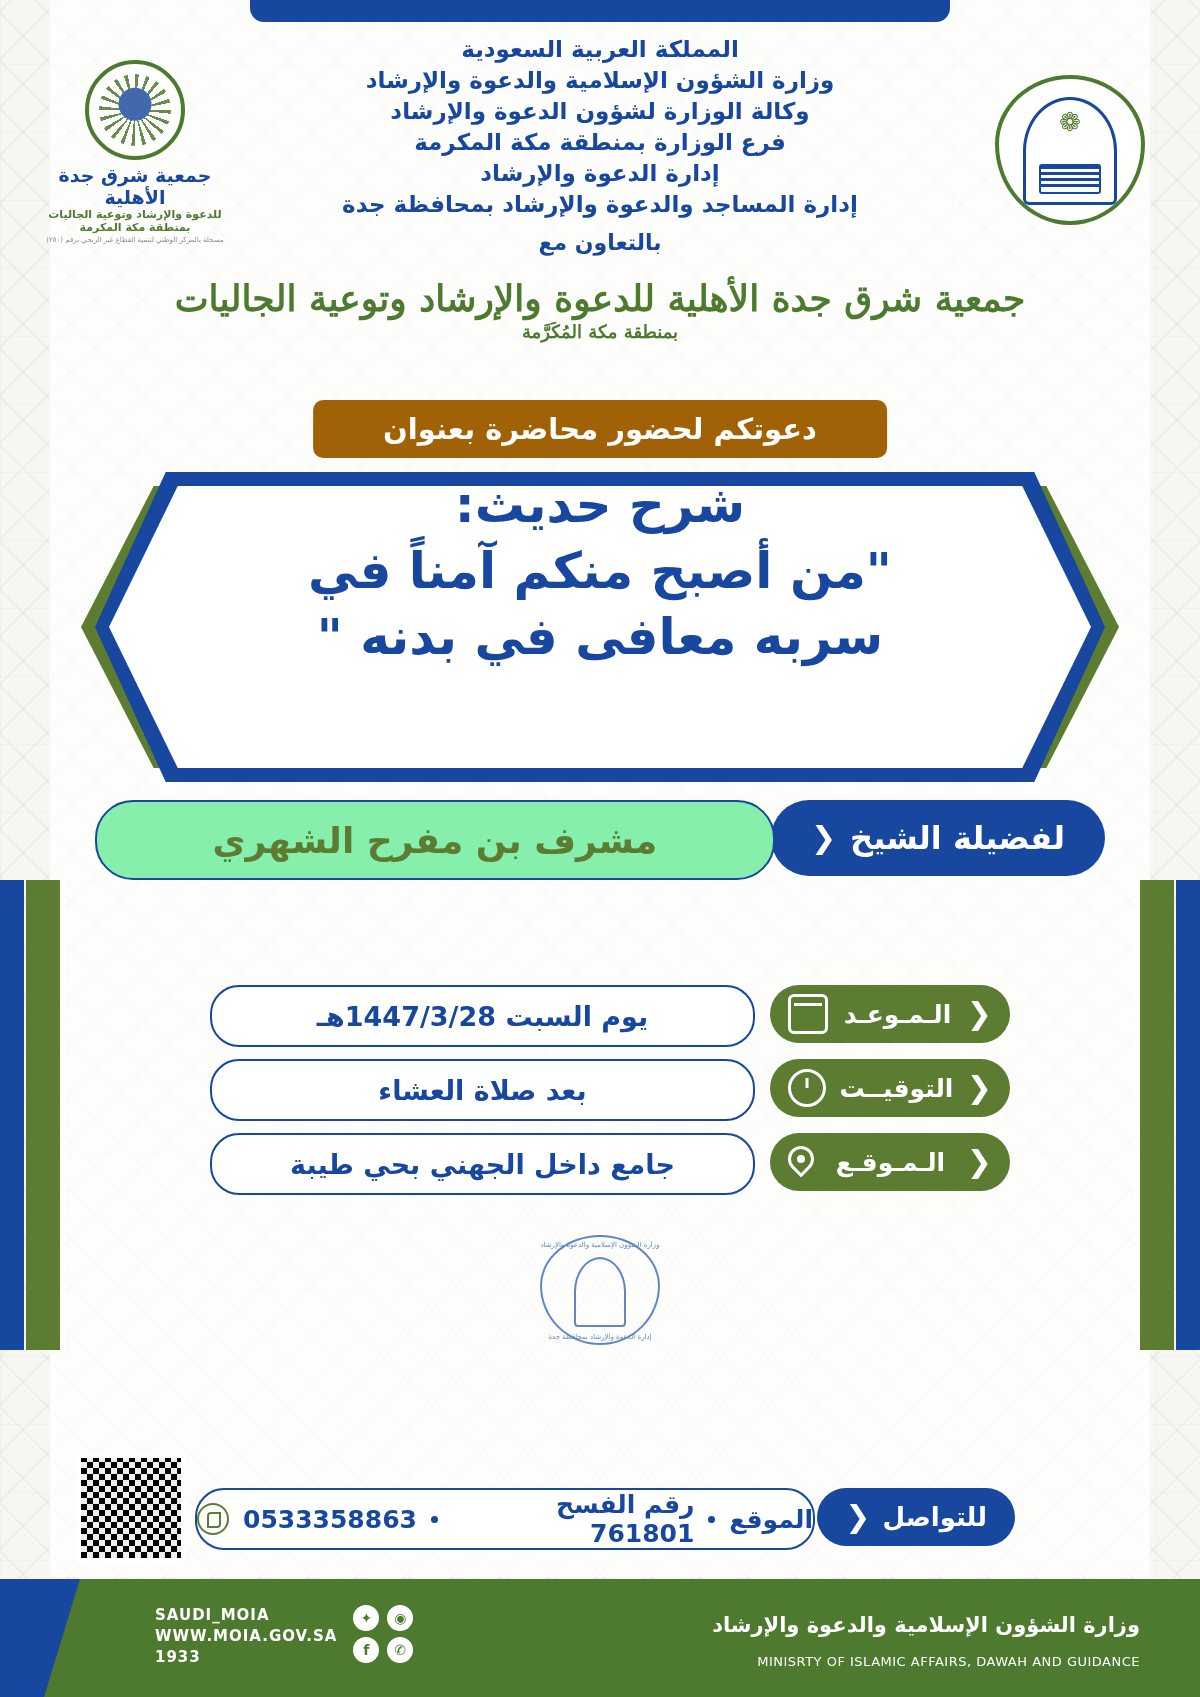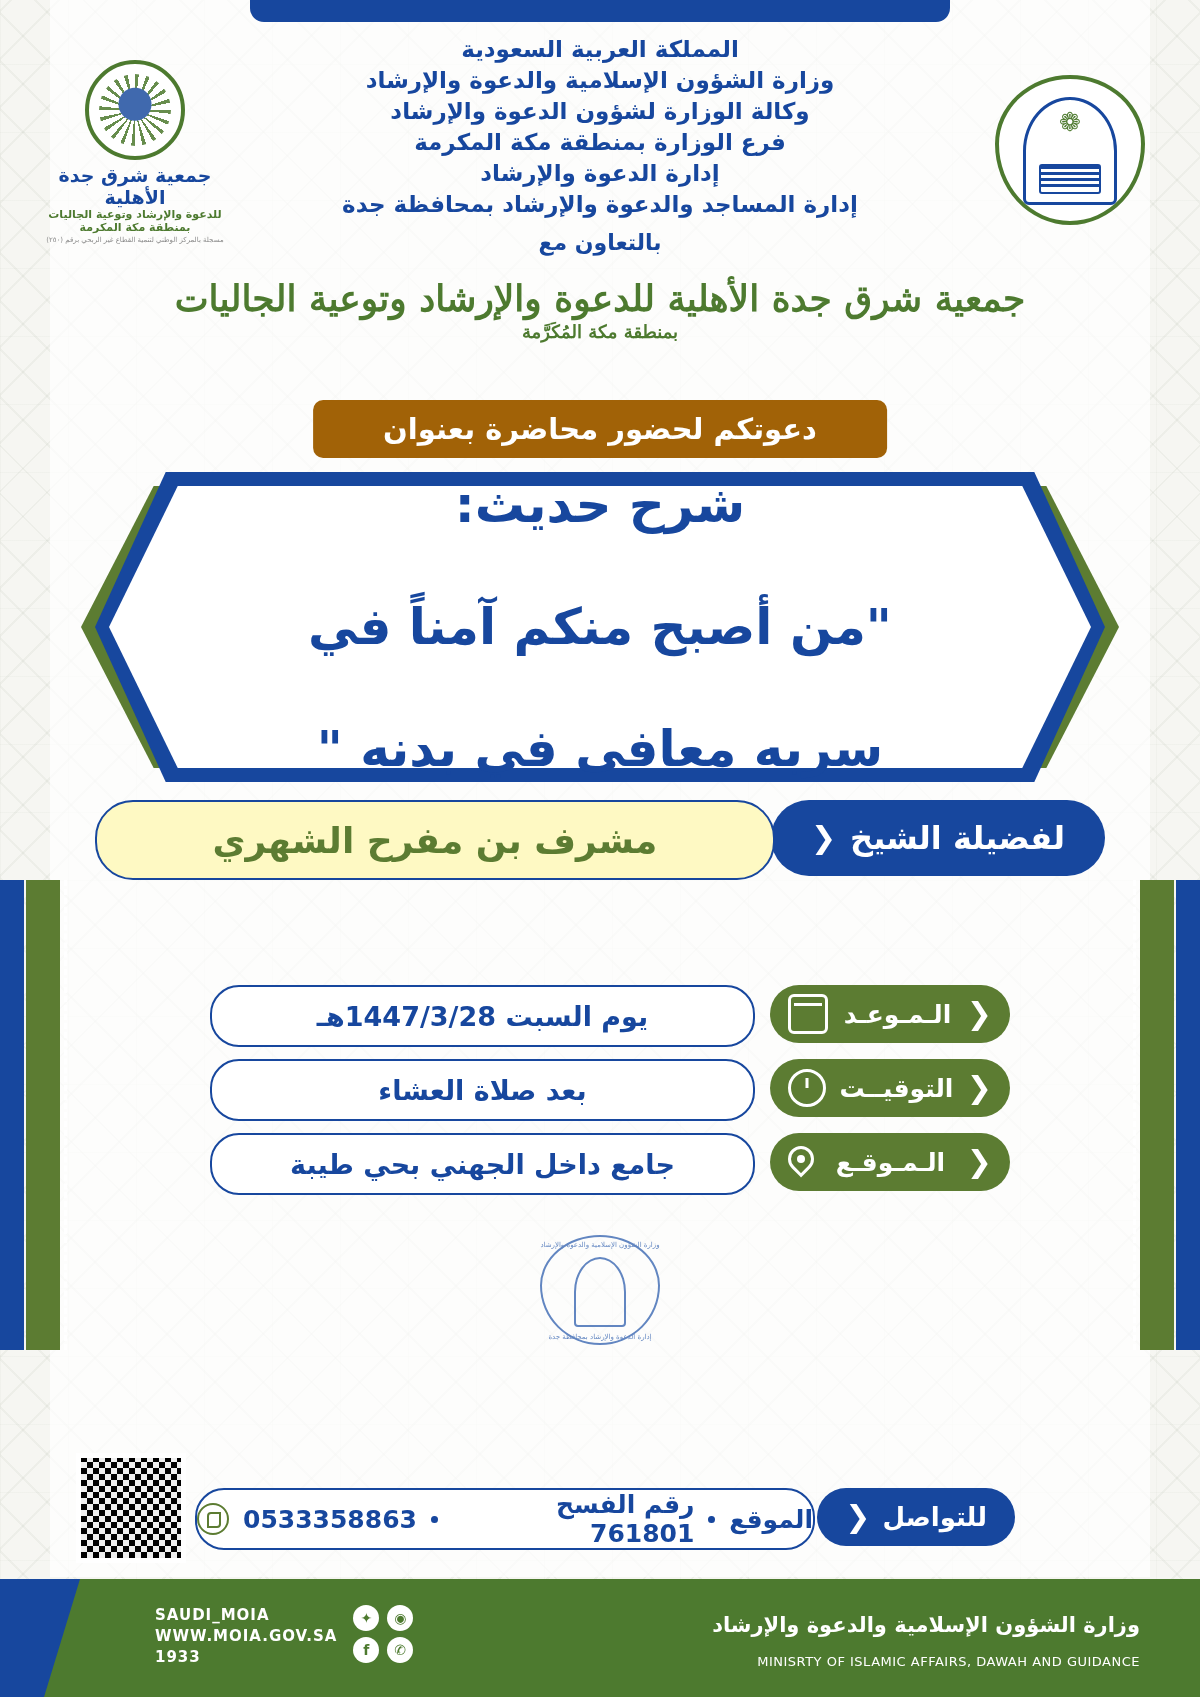--- a/index.html
+++ b/index.html
@@ -126,37 +126,37 @@
     clip-path:polygon(7% 0,93% 0,100% 50%,93% 100%,7% 100%,0 50%);
   }
   .hex.green{
     background:#5c7c32;left:-14px;right:-14px;top:14px;bottom:14px;
   }
   .hex.inner{
     background:#ffffff;left:14px;right:14px;top:14px;bottom:14px;
   }
   .title-text{
     position:absolute;inset:0;display:flex;flex-direction:column;
-    align-items:center;justify-content:space-between;
+    align-items:center;justify-content:flex-start;
     color:#17479e;font-weight:bold;font-size:50px;line-height:66px;text-align:center;
   }
 
   
   .sheikh-row{
     position:absolute;top:800px;left:95px;right:95px;height:76px;
   }
   .sheikh-label{
     position:absolute;right:0;top:0;height:76px;
     background:#17479e;color:#fff;border-radius:38px;
     display:flex;align-items:center;gap:14px;
     padding:0 40px;font-weight:bold;font-size:32px;
   }
   .sheikh-name-box{
     position:absolute;left:0;right:330px;top:0;height:76px;
-    border:2px solid #17479e;border-radius:38px;background:#fef9c3;
+    border:2px solid #17479e;border-radius:38px;background:#86efac;
     display:flex;align-items:center;justify-content:center;
     color:#5c7c32;font-weight:bold;font-size:36px;
   }
   .chev-ico{font-size:30px;line-height:1;}
 
   
   .info-list{position:absolute;top:985px;left:210px;right:190px;}
   .info-row{position:relative;height:58px;margin-bottom:16px;}
   .info-label{
     position:absolute;right:0;top:0;height:58px;width:240px;

